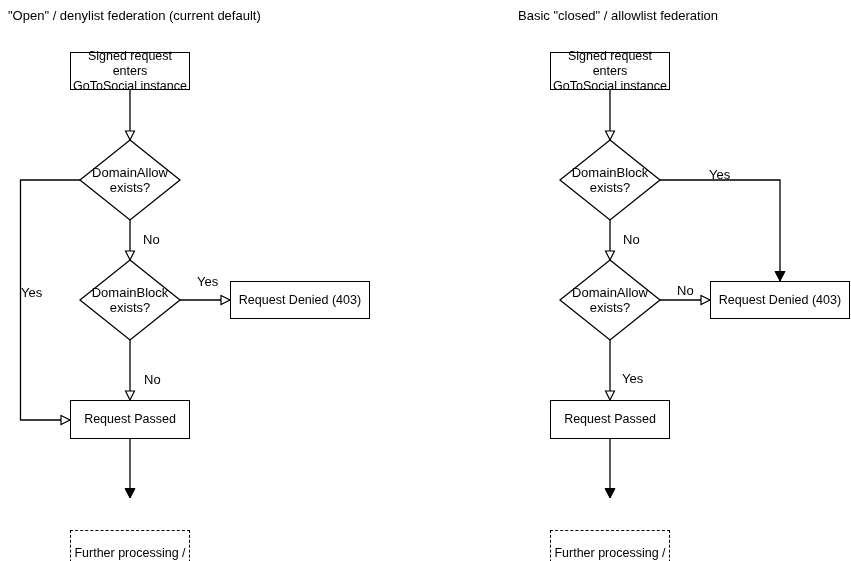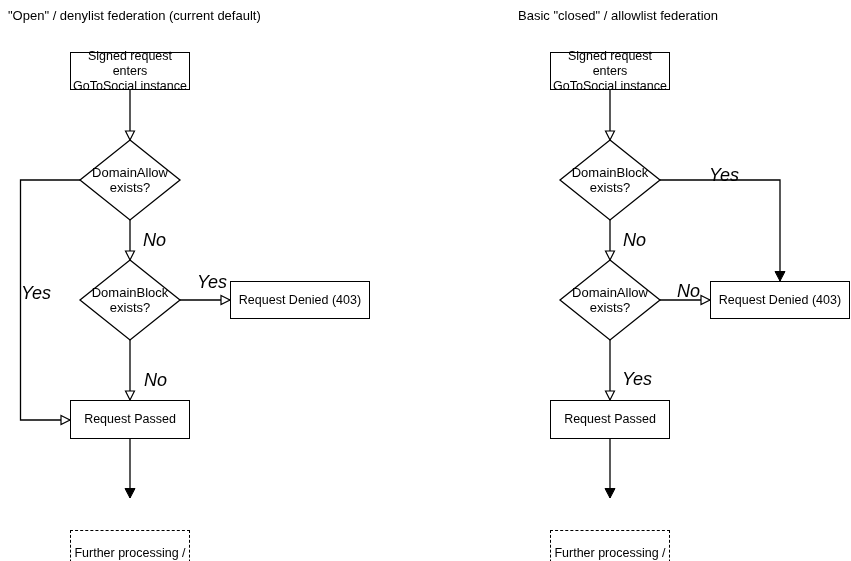--- a/index.html
+++ b/index.html
@@ -51,25 +51,24 @@
     align-items: center;
     justify-content: center;
     text-align: center;
     white-space: pre-line;
     font-size: 13px;
     line-height: 15px;
     background: transparent;
   }
   .edge-label {
     position: absolute;
-    font-size: 18px;
+    font-size: 13px;
     line-height: 12px;
     white-space: pre;
     color: #000000;
-    font-style: italic;
   }
 </style>
 </head>
 <body>
 
 <div class="canvas">
 
   <svg class="edges" viewBox="0 0 851 561" xmlns="http://www.w3.org/2000/svg">
     <defs>
       <marker id="arrow-open" viewBox="0 0 13 13" refX="11" refY="6.5" markerWidth="13" markerHeight="13" orient="auto" markerUnits="userSpaceOnUse">

